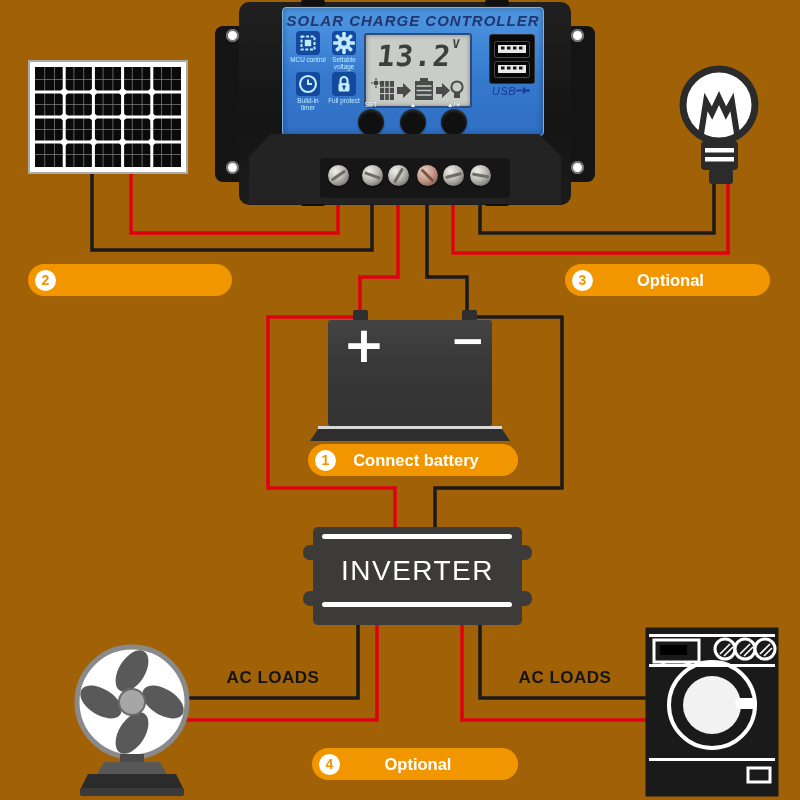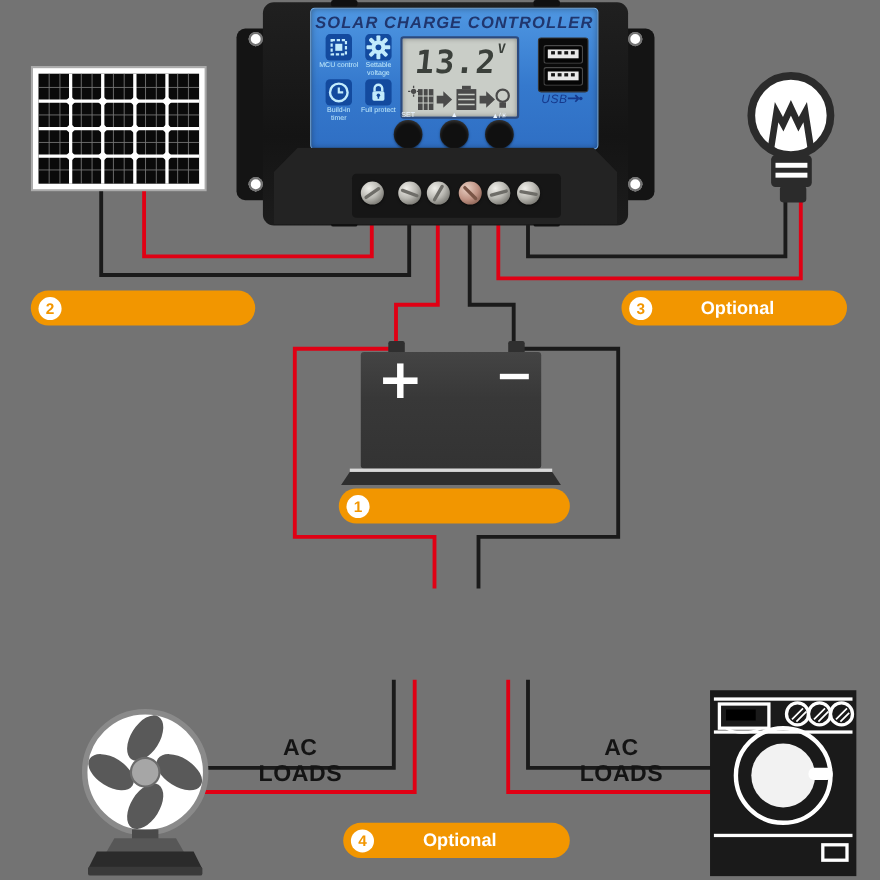--- a/index.html
+++ b/index.html
@@ -1,16 +1,16 @@
 <!DOCTYPE html>
 <html><head>
 <meta charset="utf-8">
 <style>
   html,body{margin:0;padding:0;background:#fff;}
-  #canvas{position:relative;width:800px;height:800px;background:#737373;overflow:hidden;
+  #canvas{position:relative;width:800px;height:800px;background:#a16207;overflow:hidden;
           font-family:"Liberation Sans", sans-serif;}
   
   #wires{position:absolute;left:0;top:0;z-index:1;}
   
   .comp{position:absolute;z-index:2;}
   
   .controller{left:215px;top:0;width:380px;height:207px;}
   .ctl-body{position:absolute;left:24px;top:2px;width:332px;height:203px;
             background:linear-gradient(180deg,#202020,#141414 60%,#1c1c1c);border-radius:10px;}
   .ear{position:absolute;top:26px;width:40px;height:156px;background:#141414;border-radius:8px;}
@@ -70,21 +70,21 @@
              color:#F29600;display:flex;align-items:center;justify-content:center;
              font-size:14px;font-weight:bold;}
   .pill .txt{flex:1;text-align:center;padding-right:22px;}
   
   .inverter{left:303px;top:527px;width:229px;height:99px;}
   .inv{position:absolute;background:#3D3A3A;}
   .inv-stripe{position:absolute;left:19px;width:190px;height:5px;background:#fff;border-radius:3px;z-index:2;}
   .inv-label{position:absolute;left:0;top:28px;width:100%;text-align:center;color:#fff;
              font-size:28px;letter-spacing:1.5px;z-index:2;}
   
-  .acl{position:absolute;z-index:2;width:110px;text-align:center;font-size:21px;
+  .acl{position:absolute;z-index:2;width:110px;text-align:center;font-size:17px;
        font-weight:bold;color:#141414;letter-spacing:.5px;}
 </style>
 </head>
 <body>
 
 <div id="canvas">
 
   <svg id="wires" width="800" height="800" viewBox="0 0 800 800">
     <g fill="none" stroke-width="3.5" stroke-linejoin="miter">
 
@@ -299,26 +299,37 @@
 
   <div class="pill" style="left:28px;top:264px;width:204px;">
     <div class="num">2</div>
   </div>
   <div class="pill" style="left:565px;top:264px;width:205px;">
     <div class="num">3</div>
     <div class="txt">Optional</div>
   </div>
   <div class="pill" style="left:308px;top:444px;width:210px;">
     <div class="num">1</div>
+    <div class="txt">Connect battery</div>
   </div>
   <div class="pill" style="left:312px;top:748px;width:206px;">
     <div class="num">4</div>
     <div class="txt">Optional</div>
   </div>
 
+  <div class="comp inverter">
+    <div class="inv" style="left:10px;top:0;width:209px;height:22px;border-radius:5px;"></div>
+    <div class="inv" style="left:0;top:18px;width:229px;height:15px;border-radius:7px;"></div>
+    <div class="inv" style="left:10px;top:8px;width:209px;height:84px;"></div>
+    <div class="inv" style="left:0;top:64px;width:229px;height:15px;border-radius:7px;"></div>
+    <div class="inv" style="left:10px;top:76px;width:209px;height:22px;border-radius:5px;"></div>
+    <div class="inv-stripe" style="top:7px;"></div>
+    <div class="inv-stripe" style="top:75px;"></div>
+    <div class="inv-label">INVERTER</div>
+  </div>
 
   <svg class="comp" style="left:60px;top:630px;" width="150" height="170" viewBox="0 0 150 170">
     <circle cx="72" cy="72" r="55" fill="#ffffff" stroke="#8A8A8A" stroke-width="5"></circle>
     <g fill="#595959">
       <g transform="translate(72,72)">
         <ellipse cx="0" cy="-31" rx="13" ry="23" transform="rotate(32 0 -31)"></ellipse>
         <g transform="rotate(90)">
             <ellipse cx="0" cy="-31" rx="13" ry="23" transform="rotate(32 0 -31)"></ellipse>
           </g>
         <g transform="rotate(180)">

